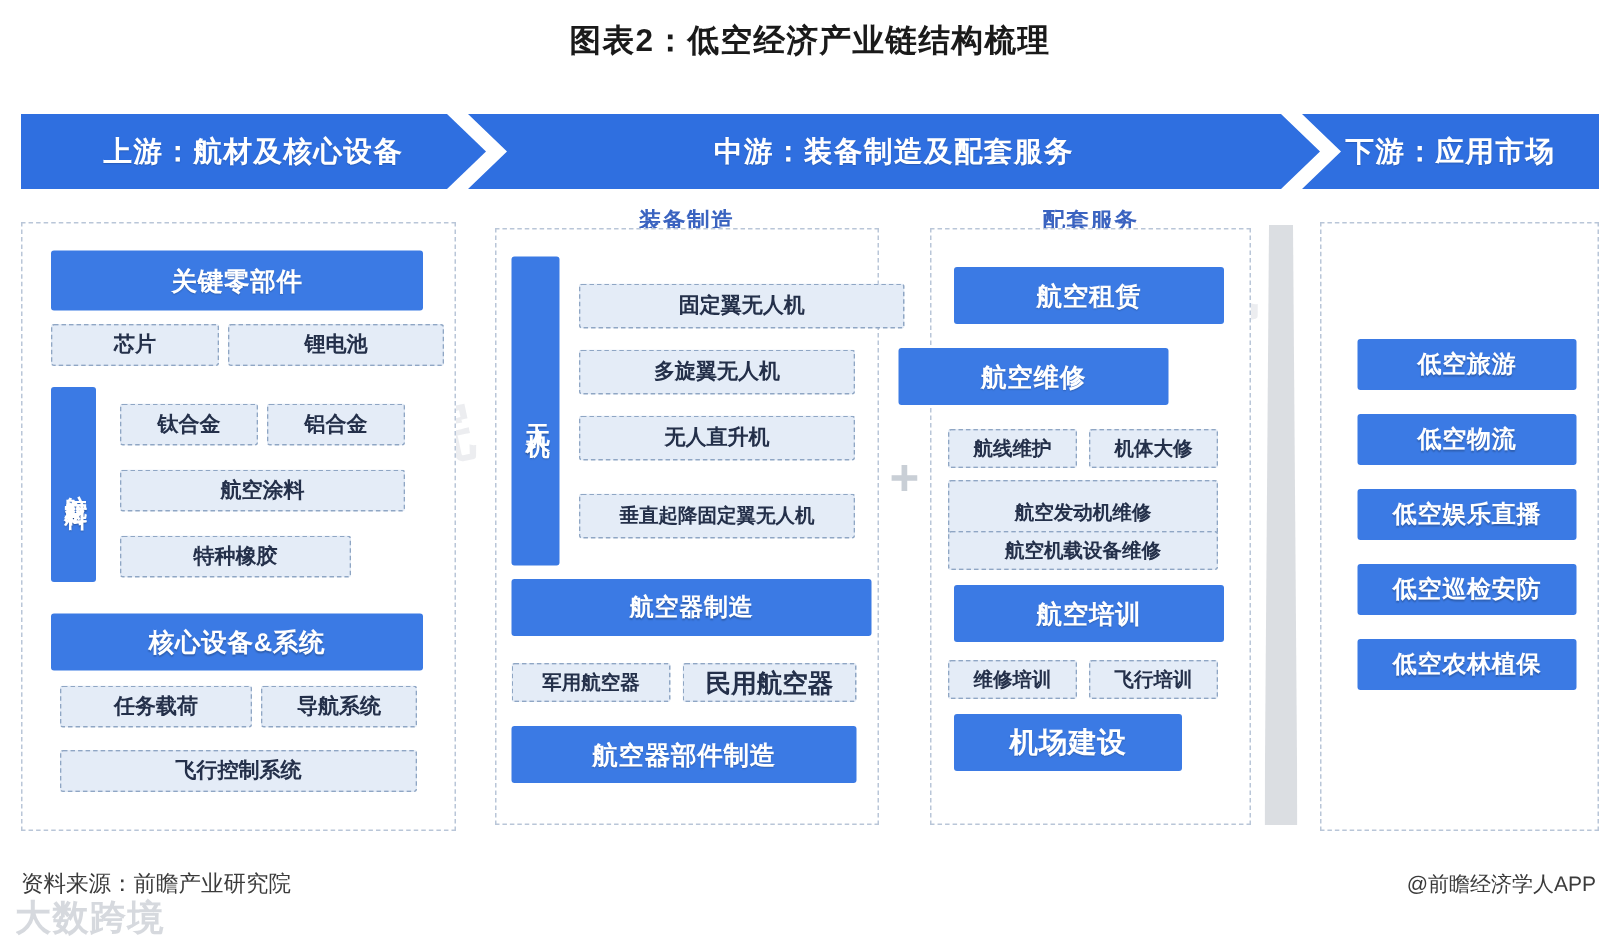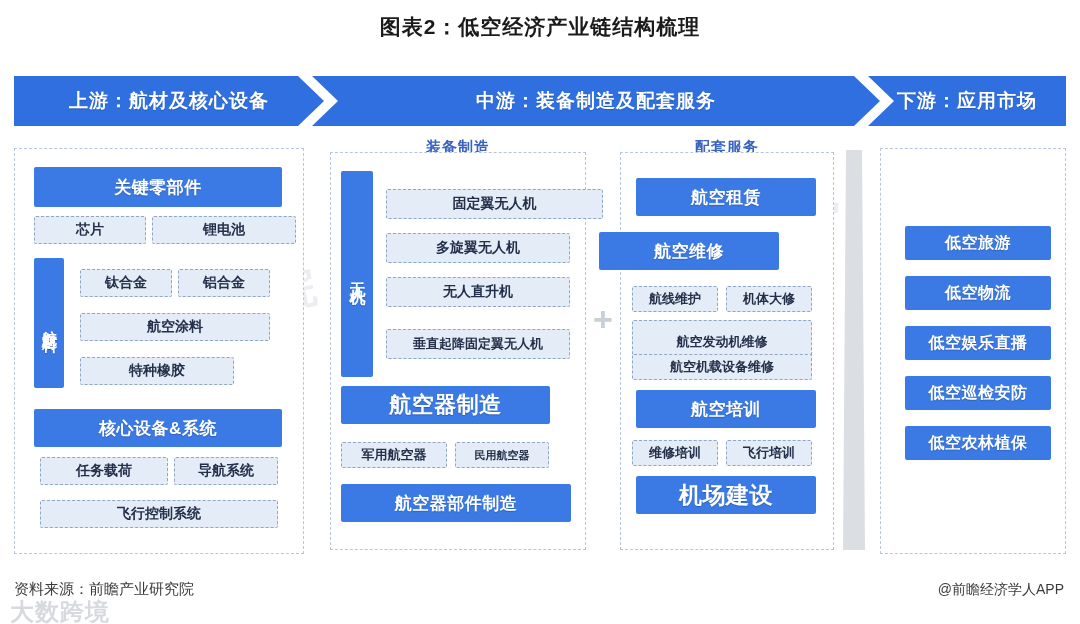--- a/index.html
+++ b/index.html
@@ -169,24 +169,24 @@
   <div class="sec-label" style="left:330px;top:138px;width:256px;">装备制造</div>
   <div class="sec" id="sec-mid1"></div>
 
   <div class="vbar" style="left:341px;top:171px;width:32px;height:206px;font-size:16px;">无人机</div>
 
   <div class="sub" style="left:386px;top:189px;width:217px;height:30px;font-size:14px;">固定翼无人机</div>
   <div class="sub" style="left:386px;top:233px;width:184px;height:30px;font-size:14px;">多旋翼无人机</div>
   <div class="sub" style="left:386px;top:277px;width:184px;height:30px;font-size:14px;">无人直升机</div>
   <div class="sub" style="left:386px;top:329px;width:184px;height:30px;font-size:13px;">垂直起降固定翼无人机</div>
 
-  <div class="bar" style="left:341px;top:386px;width:209px;height:38px;font-size:22px;">航空器制造</div>
+  <div class="bar" style="left:341px;top:386px;width:240px;height:38px;font-size:16px;">航空器制造</div>
 
   <div class="sub" style="left:341px;top:442px;width:106px;height:26px;font-size:13px;">军用航空器</div>
-  <div class="sub" style="left:455px;top:442px;width:94px;height:26px;font-size:11px;">民用航空器</div>
+  <div class="sub" style="left:455px;top:442px;width:116px;height:26px;font-size:17px;">民用航空器</div>
 
   <div class="bar" style="left:341px;top:484px;width:230px;height:38px;font-size:17px;">航空器部件制造</div>
 
   <div class="plus">+</div>
 
   <div class="sec-label" style="left:620px;top:138px;width:214px;">配套服务</div>
   <div class="sec" id="sec-mid2"></div>
 
   <div class="bar" style="left:636px;top:178px;width:180px;height:38px;font-size:17px;">航空租赁</div>
 
@@ -195,21 +195,21 @@
   <div class="sub" style="left:632px;top:286px;width:86px;height:26px;font-size:13px;">航线维护</div>
   <div class="sub" style="left:726px;top:286px;width:86px;height:26px;font-size:13px;">机体大修</div>
   <div class="sub" style="left:632px;top:320px;width:180px;height:44px;font-size:13px;">航空发动机维修</div>
   <div class="sub" style="left:632px;top:354px;width:180px;height:26px;font-size:13px;">航空机载设备维修</div>
 
   <div class="bar" style="left:636px;top:390px;width:180px;height:38px;font-size:17px;">航空培训</div>
 
   <div class="sub" style="left:632px;top:440px;width:86px;height:26px;font-size:13px;">维修培训</div>
   <div class="sub" style="left:726px;top:440px;width:86px;height:26px;font-size:13px;">飞行培训</div>
 
-  <div class="bar" style="left:636px;top:476px;width:180px;height:38px;font-size:23px;">机场建设</div>
+  <div class="bar" style="left:636px;top:476px;width:152px;height:38px;font-size:19px;">机场建设</div>
 
   <div class="wedge"></div>
 
   <div class="sec" id="sec-down"></div>
 
   <div class="bar" style="left:905px;top:226px;width:146px;height:34px;font-size:16px;">低空旅游</div>
   <div class="bar" style="left:905px;top:276px;width:146px;height:34px;font-size:16px;">低空物流</div>
   <div class="bar" style="left:905px;top:326px;width:146px;height:34px;font-size:16px;">低空娱乐直播</div>
   <div class="bar" style="left:905px;top:376px;width:146px;height:34px;font-size:16px;">低空巡检安防</div>
   <div class="bar" style="left:905px;top:426px;width:146px;height:34px;font-size:16px;">低空农林植保</div>

